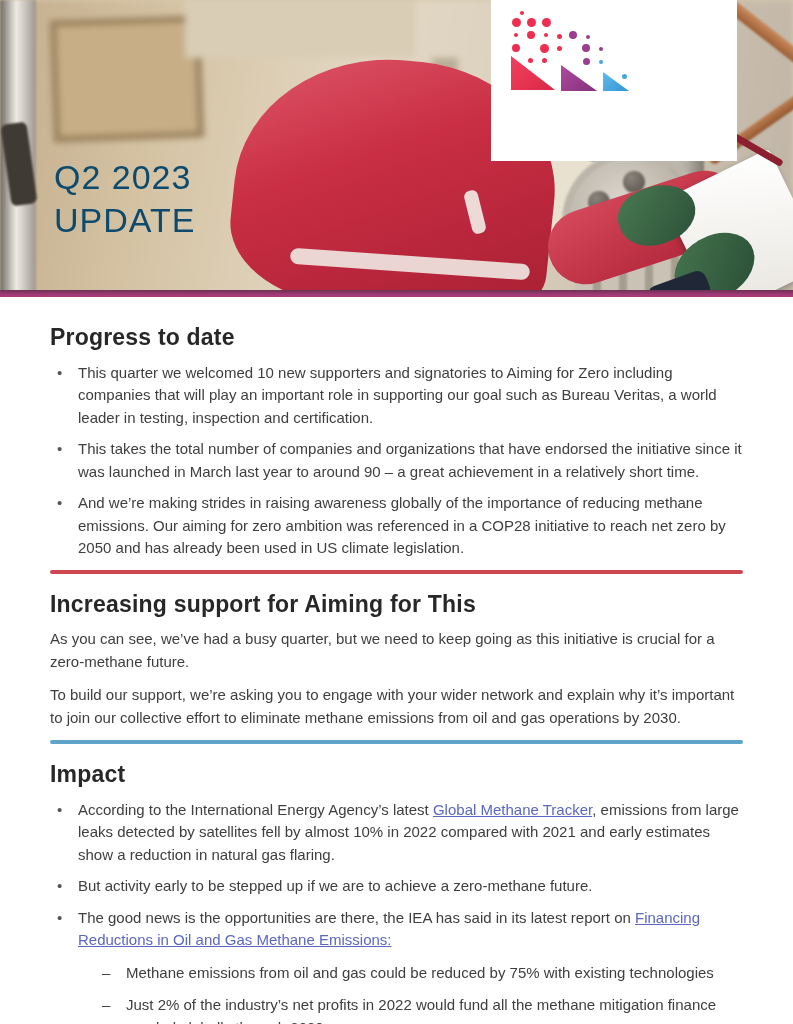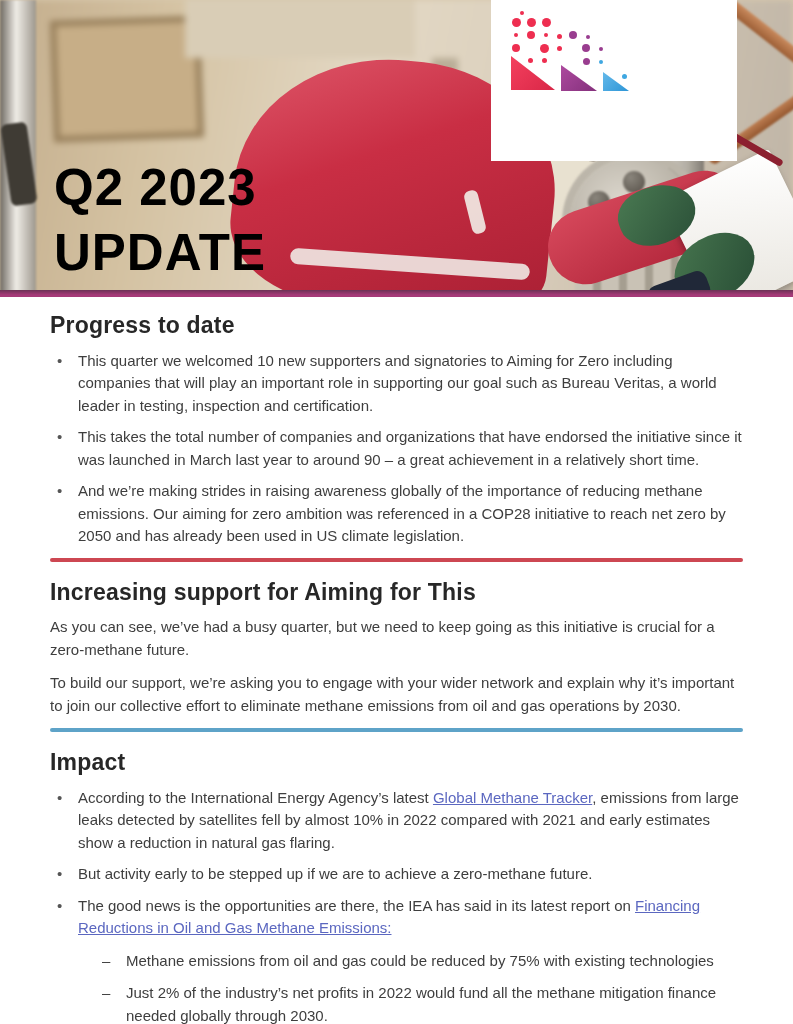--- a/index.html
+++ b/index.html
@@ -49,40 +49,40 @@
   .glasses{left:592px; top:86px; width:58px; height:20px; background:#23211f; border-radius:8px; transform:rotate(20deg);}
   .lens{left:598px; top:90px; width:15px; height:15px; background:radial-gradient(#f3a93c,#b36a14); border-radius:50%;}
   .arm{left:545px; top:190px; width:200px; height:75px; background:linear-gradient(165deg,#d7495c,#b02439); border-radius:40px; transform:rotate(-18deg);}
   .clipboard{left:685px; top:168px; width:118px; height:130px; background:linear-gradient(200deg,#ffffff,#e8e5de);
     transform:rotate(-26deg); border-radius:4px; box-shadow:-2px 2px 6px rgba(0,0,0,.25);}
   .pen{left:728px; top:146px; width:58px; height:7px; background:#8c2030; border-radius:4px; transform:rotate(30deg);}
   .glove1{left:618px; top:186px; width:78px; height:58px; background:linear-gradient(140deg,#4a7a52,#2b5038); border-radius:45% 55% 50% 50%; transform:rotate(-20deg);}
   .glove2{left:672px; top:236px; width:85px; height:62px; background:linear-gradient(140deg,#47764f,#284d35); border-radius:50%; transform:rotate(-30deg);}
   .wrist{left:648px; top:278px; width:62px; height:30px; background:#202838; border-radius:10px; transform:rotate(-20deg);}
 
-  .hero-title{position:absolute; left:54px; top:156px; z-index:5; color:#000000; font-weight:700;
-    font-size:51px; line-height:1.27; letter-spacing:1px;}
+  .hero-title{position:absolute; left:54px; top:156px; z-index:5; color:#0c4a6e; font-weight:400;
+    font-size:34px; line-height:1.27; letter-spacing:1px;}
   .hero-title span{display:block;}
   .hero-bar{position:absolute; left:0; bottom:0; width:100%; height:7px; z-index:7;
     background:linear-gradient(180deg,var(--hero-bar-top) 0%,var(--hero-bar-bottom) 70%);}
 
   
   .logo-card{position:absolute; right:56px; top:0; width:246px; height:161px; background:#ffffff; z-index:6; padding:10px 0 0 20px;}
   .logo-mark{position:relative; width:130px; height:88px; margin-bottom:8px;}
   .logo-mark i{position:absolute; border-radius:50%;}
   .tri{position:absolute; clip-path:polygon(0 0,0 100%,100% 100%);}
   .tri.red{left:0; top:46px; width:44px; height:34px; background:linear-gradient(135deg,#f4405e,#d92747);}
   .tri.purple{left:50px; top:55px; width:36px; height:26px; background:linear-gradient(135deg,#ad4a9e,#84307c);}
   .tri.blue{left:92px; top:62px; width:26px; height:19px; background:linear-gradient(135deg,#64b9ea,#2d95d6);}
   .logo-name{font-size:19px; font-weight:700; letter-spacing:.4px; color:#1d1d1d; line-height:1.15;}
   .logo-subtitle{font-size:16px; font-weight:400; color:#1d1d1d; line-height:1.3;}
 
   
   .content{padding:17px 50px 0 50px; color:var(--body-text); font-size:15px; line-height:22.5px;}
-  h2{font-size:23px; font-weight:700; color:var(--heading-text); margin:0 0 13px; letter-spacing:.2px;}
+  h2{font-size:23px; font-weight:700; color:var(--heading-text); margin:12px 0 13px; letter-spacing:.2px;}
   .bullets{list-style:none;}
   .bullets > li{position:relative; padding-left:28px; margin-bottom:9px;}
   .bullets > li::before{content:"\2022"; position:absolute; left:7px; top:0; color:#555;}
   .sub{list-style:none; margin:10px 0 0 24px;}
   .sub > li{position:relative; padding-left:24px; margin-bottom:10px;}
   .sub > li::before{content:"\2013"; position:absolute; left:0; top:0; color:#444;}
   .content p{margin:0 0 11px;}
   .divider{border:0; height:4px; border-radius:2px; margin:10px 0 19px;}
   .divider.red{background:var(--divider-red);}
   .divider.blue{background:var(--divider-blue);}

